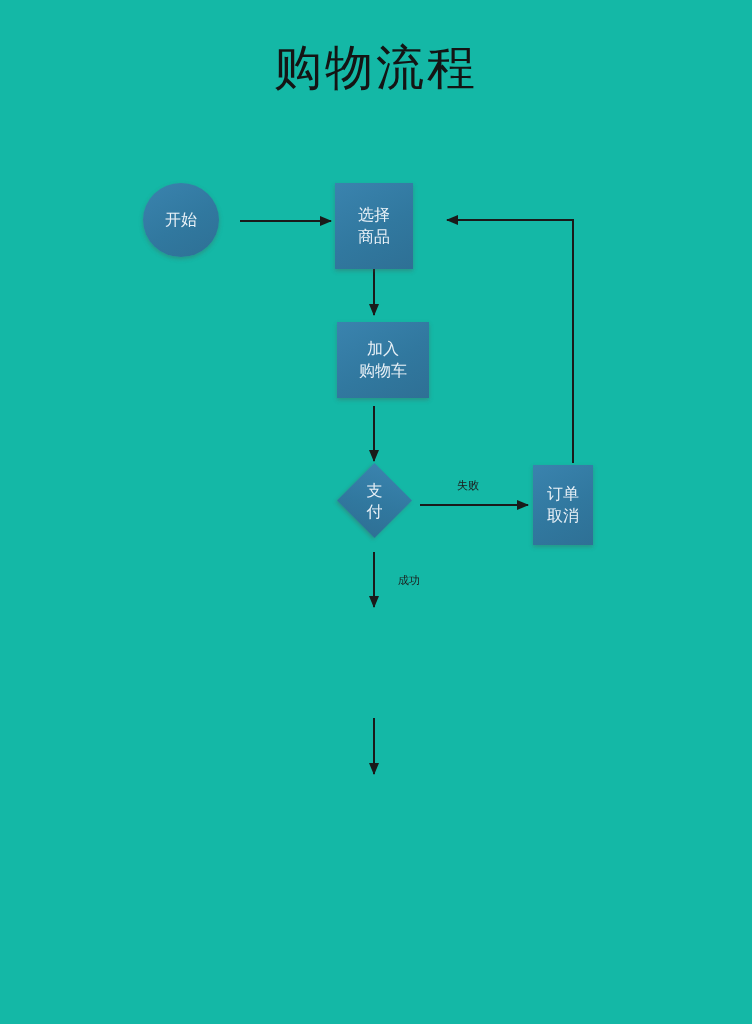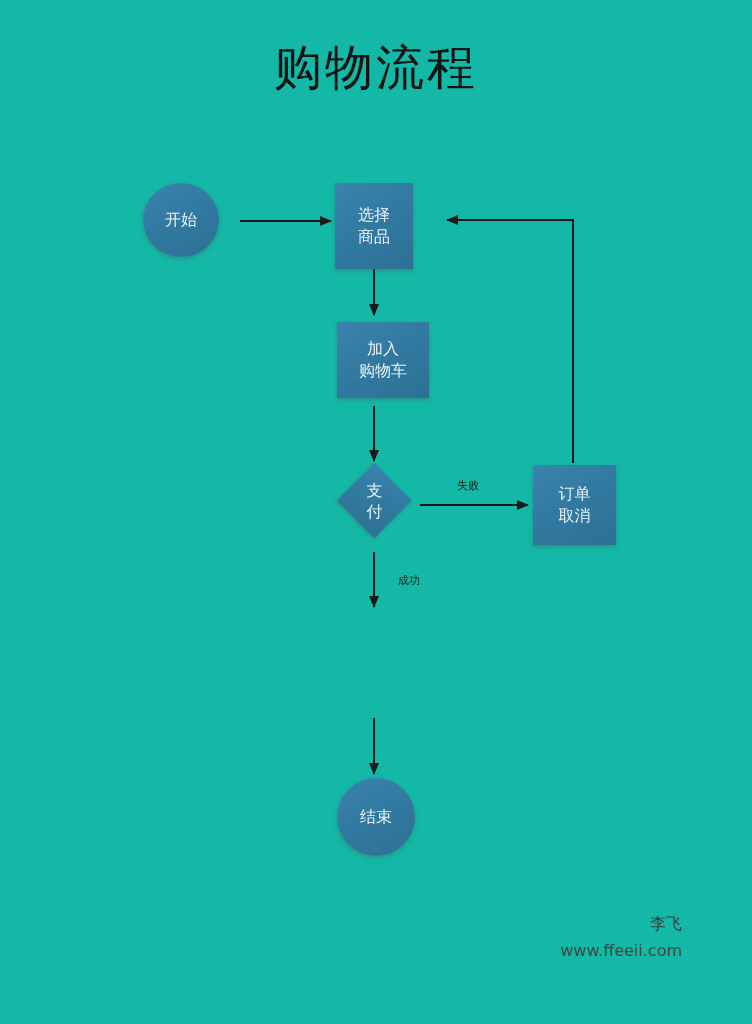--- a/index.html
+++ b/index.html
@@ -33,21 +33,21 @@
     line-height: 22px;
     white-space: pre-line;
     background: linear-gradient(150deg, #3a83ae 0%, #31789f 55%, #2e7095 100%);
     box-shadow: 0 2px 4px rgba(80,80,80,0.35);
   }
   .circle { border-radius: 50%; }
 
   .node-start   { left: 143px; top: 183px; width: 76px; height: 74px; }
   .node-select  { left: 335px; top: 183px; width: 78px; height: 86px; }
   .node-cart    { left: 337px; top: 322px; width: 92px; height: 76px; }
-  .node-cancel  { left: 533px; top: 465px; width: 83px; height: 80px; }
+  .node-cancel  { left: 533px; top: 465px; width: 60px; height: 80px; }
   .node-receive { left: 334px; top: 622px; width: 76px; height: 76px; }
   .node-end     { left: 337px; top: 778px; width: 78px; height: 78px; }
 
   .diamond {
     left: 348px; top: 474px; width: 53px; height: 53px;
     transform: rotate(45deg);
   }
   .diamond .label { transform: rotate(-45deg); line-height: 21px; }
 
   .edges { position: absolute; inset: 0; pointer-events: none; }
@@ -112,25 +112,18 @@
     <span class="label">支
 付</span>
   </div>
 
   <div class="node node-cancel">
     <span class="label">订单
 取消</span>
   </div>
 
 
-  <div class="node circle node-end">
-    <span class="label">结束</span>
-  </div>
 
   <div class="edge-label edge-label-fail">失败</div>
   <div class="edge-label edge-label-success">成功</div>
 
-  <div class="footer">
-    <div class="author">李飞</div>
-    <div class="site">www.ffeeii.com</div>
-  </div>
 
 </div>
 
 </body></html>

